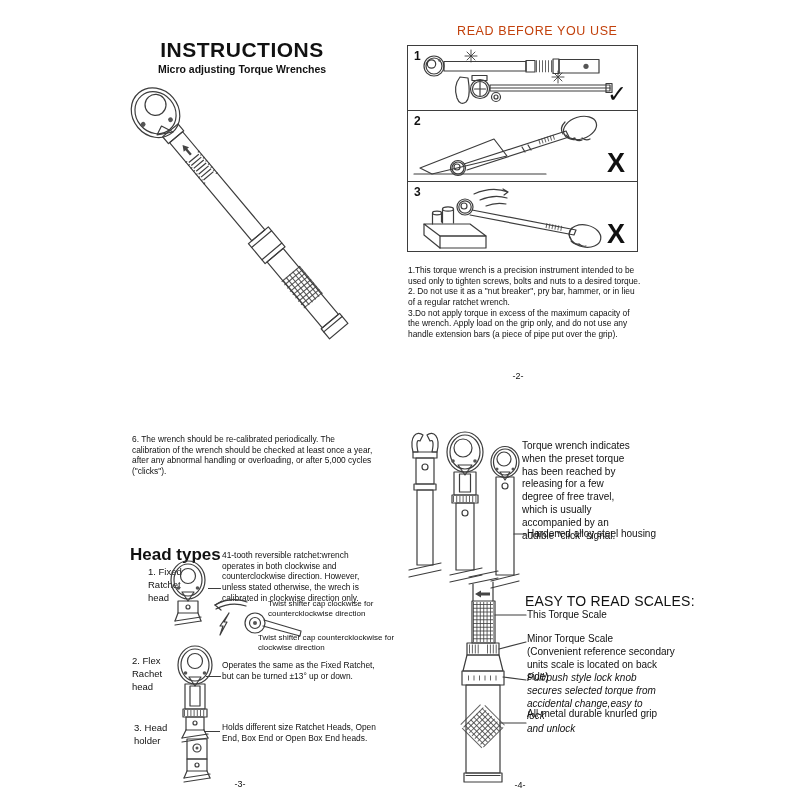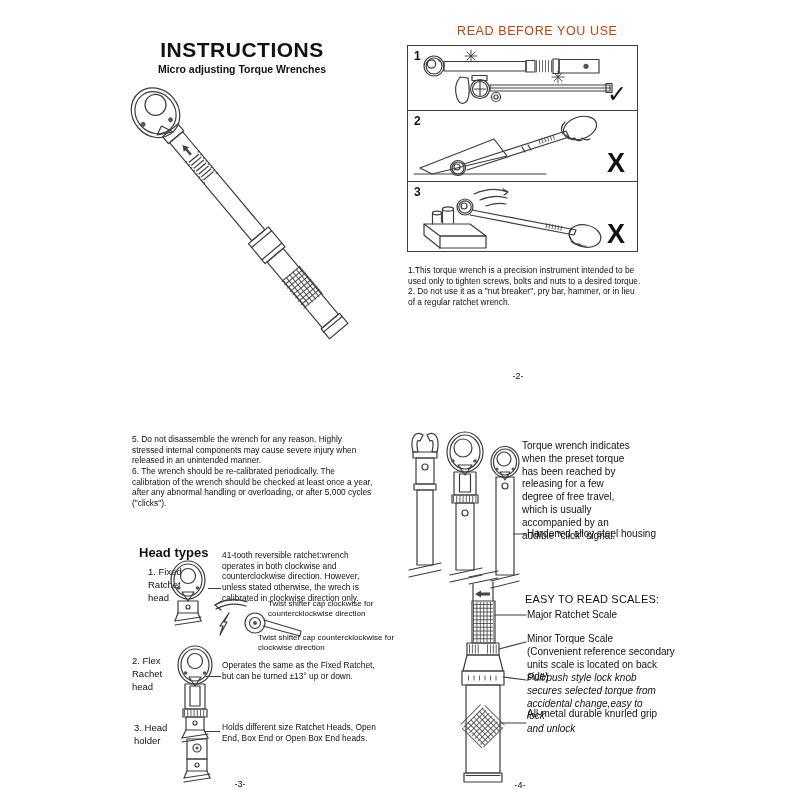--- a/index.html
+++ b/index.html
@@ -29,29 +29,29 @@
   .panel-num { position:absolute; left:6px; top:3px; font-size:12px; font-weight:bold; color:#111; }
   .verdict-check { position:absolute; right:10px; bottom:2px; font-size:24px; font-weight:bold;
                    font-family:"DejaVu Sans","Liberation Sans",sans-serif; color:#111; }
   .verdict-x { position:absolute; right:12px; bottom:2px; font-size:27px; font-weight:bold; color:#111; }
   .p2-notes { left:408px; top:265px; width:234px; }
   .note { font-size:8.4px; line-height:1.27; color:#111; }
   .pgnum { font-size:9px; color:#111; text-align:center; }
 
   
   .p3-notes { left:132px; top:434px; width:242px; }
-  .p3-headtypes { left:139px; top:545px; font-size:13px; font-weight:bold; color:#111; }
+  .p3-headtypes { left:130px; top:545px; font-size:17px; font-weight:bold; color:#111; }
   .ht-label { font-size:9.5px; line-height:1.35; white-space:pre-line; color:#111; }
   .ht-desc  { font-size:8.4px; line-height:1.27; color:#111; }
   .tiny-note { font-size:8px; line-height:1.25; color:#111; }
   .leader { position:absolute; border-top:1px solid #3d3d3d; height:0; }
 
   
   .p4-label { font-size:10px; line-height:1.28; color:#111; white-space:pre-line; }
-  .p4-scales-head { font-size:11px; color:#111; letter-spacing:.2px; }
+  .p4-scales-head { font-size:14px; color:#111; letter-spacing:.2px; }
 </style>
 </head>
 <body>
 
 <div class="abs p1-title">INSTRUCTIONS</div>
 <div class="abs p1-sub">Micro adjusting Torque Wrenches</div>
 
 <svg class="abs" style="left:112px; top:82px;" width="262" height="276" viewBox="0 0 262 276">
   <g class="line-art" transform="rotate(50 42 32)">
     <ellipse cx="42" cy="30" rx="26" ry="23"></ellipse>
@@ -157,26 +157,26 @@
         <path d="M 78,24 Q 88,20 98,22"></path>
       </g>
     </svg>
     <span class="verdict-x">X</span>
   </div>
 </div>
 
 <div class="abs p2-notes">
   <div class="note">1.This torque wrench is a precision instrument intended to be used only to tighten screws, bolts and nuts to a desired torque.</div>
   <div class="note">2. Do not use it as a "nut breaker", pry bar, hammer, or in lieu of a regular ratchet wrench.</div>
+  <div class="note">3.Do not apply torque in excess of the maximum capacity of the wrench. Apply load on the grip only, and do not use any handle extension bars (a piece of pipe put over the grip).</div>
 </div>
 
 <div class="abs pgnum" style="left:458px; top:371px; width:120px;">-2-</div>
 
 <div class="abs p3-notes">
-  <div class="note">5. Do not disassemble the wrench for any reason. Highly stressed internal components may cause severe injury when released in an unintended manner.</div>
   <div class="note">6. The wrench should be re-calibrated periodically. The calibration of the wrench should be checked at least once a year, after any abnormal handling or overloading, or after 5,000 cycles ("clicks").</div>
 </div>
 
 <div class="abs p3-headtypes">Head types</div>
 
 <div class="abs ht-label" style="left:148px; top:566px;">1. Fixed
 Ratchet
 head</div>
 <svg class="abs" style="left:166px; top:559px;" width="46" height="68" viewBox="0 0 46 68">
   <g class="line-art" stroke-width="1.1">
@@ -315,21 +315,21 @@
     <line x1="105" y1="298" x2="131" y2="298"></line>
   </g>
 </svg>
 
 <div class="abs p4-label" style="left:522px; top:440px; width:112px;">Torque wrench indicates when the preset torque has been reached by releasing for a few degree of free travel, which is usually accompanied by an audible "click" signal.</div>
 
 <div class="abs p4-label" style="left:527px; top:528px; width:140px;">Hardened alloy steel housing</div>
 
 <div class="abs p4-scales-head" style="left:525px; top:593px;">EASY TO READ SCALES:</div>
 
-<div class="abs p4-label" style="left:527px; top:609px; width:130px;">Major Ratchet Scale</div>
+<div class="abs p4-label" style="left:527px; top:609px; width:130px;">This Torque Scale</div>
 
 <div class="abs p4-label" style="left:527px; top:633px; width:150px;">Minor Torque Scale
 (Convenient reference secondary
 units scale is located on back side)</div>
 
 <div class="abs p4-label" style="left:527px; top:672px; width:130px;font-style:italic;">Pull/push style lock knob
 secures selected torque from
 accidental change,easy to lock
 and unlock</div>
 

